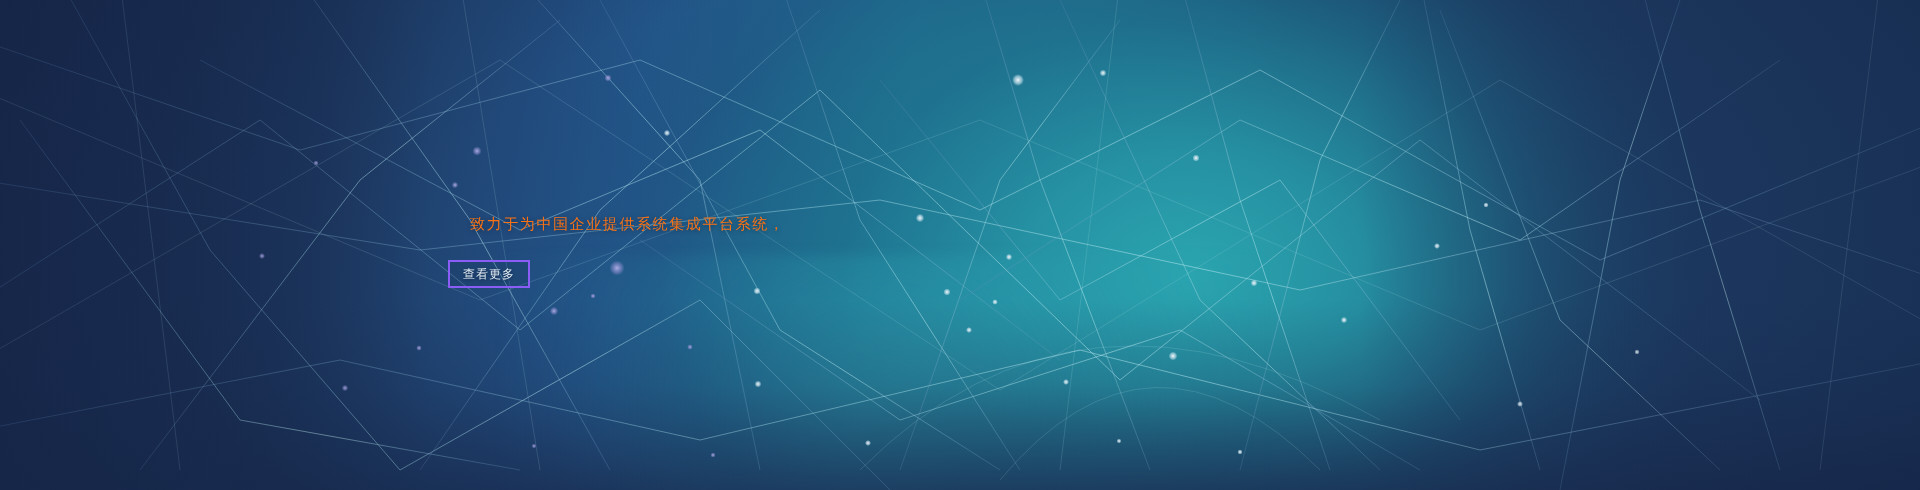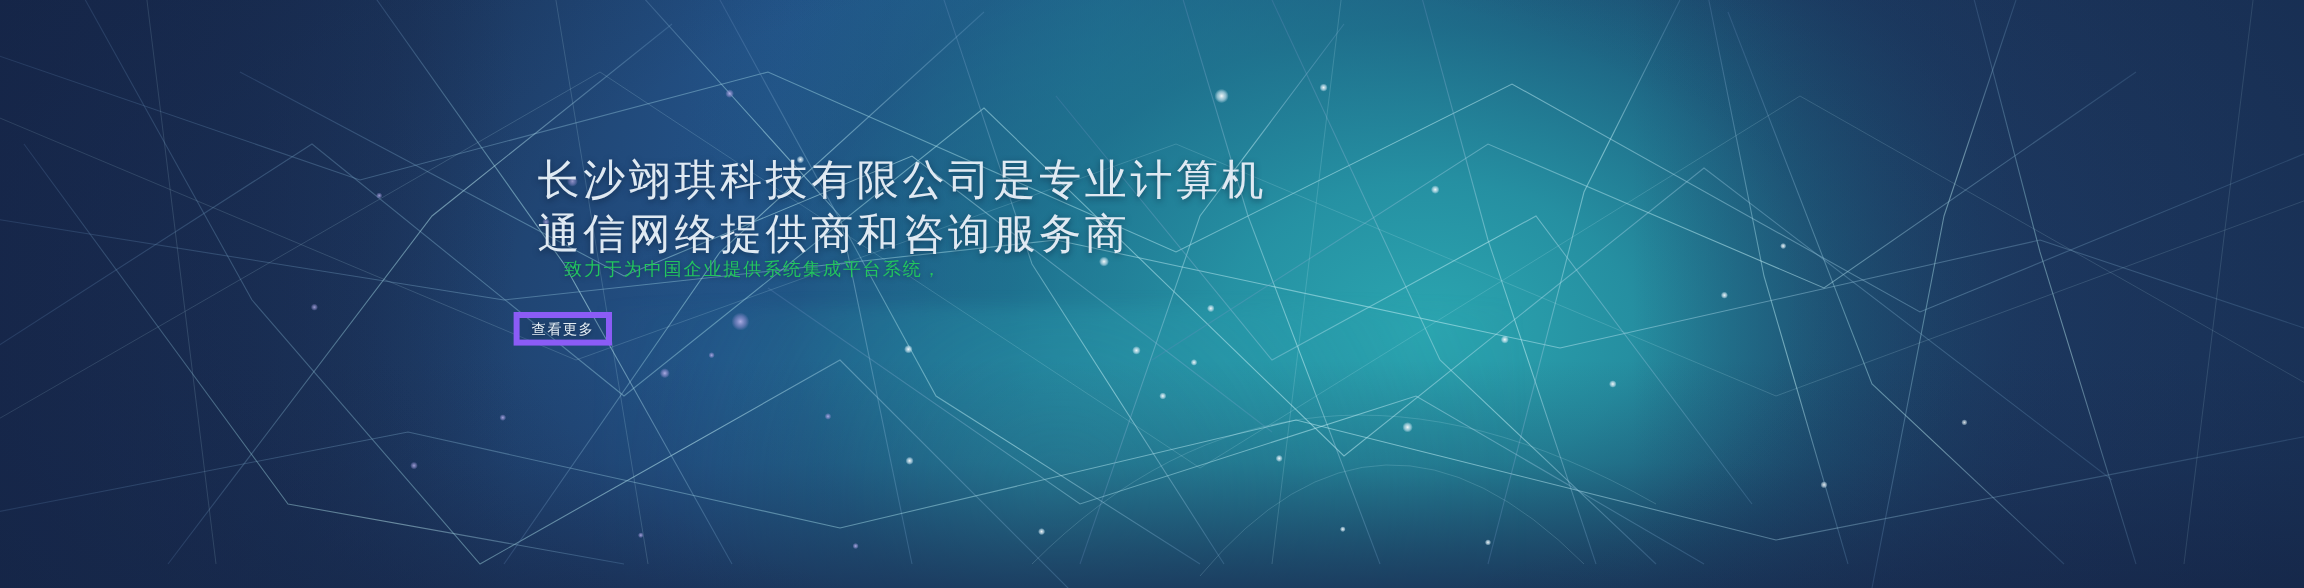--- a/index.html
+++ b/index.html
@@ -55,33 +55,33 @@
     font-size:35px;
     letter-spacing:3px;
     line-height:45px;
     font-weight:400;
     text-shadow:0 1px 5px rgba(8,24,48,0.55);
     white-space:nowrap;
   }
   .headline .l2{display:block;}
   .sub{
     position:absolute;
-    color:#22c55e;
+    color:#f97316;
     font-size:15px;
     letter-spacing:1.6px;
     text-shadow:0 1px 4px rgba(8,24,48,0.5);
     white-space:nowrap;
     font-family:Liberation Serif, serif;
   }
   .sub1{left:470px;top:215px;}
   .sub2{left:620px;top:257px;}
   .cta{
-    position:absolute;left:428px;top:260px;
+    position:absolute;left:448px;top:260px;
     width:82px;height:28px;
-    border:5px solid #8b5cf6;
+    border:2px solid #8b5cf6;
     background:rgba(20,48,86,0.18);
     color:#e4eef5;
     font-size:12px;
     letter-spacing:1px;
     display:flex;align-items:center;justify-content:center;
     cursor:pointer;
     text-shadow:0 1px 3px rgba(8,24,48,0.6);
   }
 </style>
 </head>
@@ -190,24 +190,20 @@
       <circle cx="713" cy="455" r="2.6" fill="url(#dotV)"></circle>
       <circle cx="534" cy="446" r="2.4" fill="url(#dotV)"></circle>
       <circle cx="1119" cy="441" r="2.4" fill="url(#dotW)"></circle>
     </g>
   </svg>
 
   <div class="bg-vignette"></div>
 
   <div class="content">
 
-    <div class="headline">
-      <span class="l1">长沙翊琪科技有限公司是专业计算机</span>
-      <span class="l2">通信网络提供商和咨询服务商</span>
-    </div>
 
     <div class="sub sub1">致力于为中国企业提供系统集成平台系统，</div>
 
     <div class="cta">
       <span>查看更多</span>
     </div>
 
   </div>
 </div>
 

